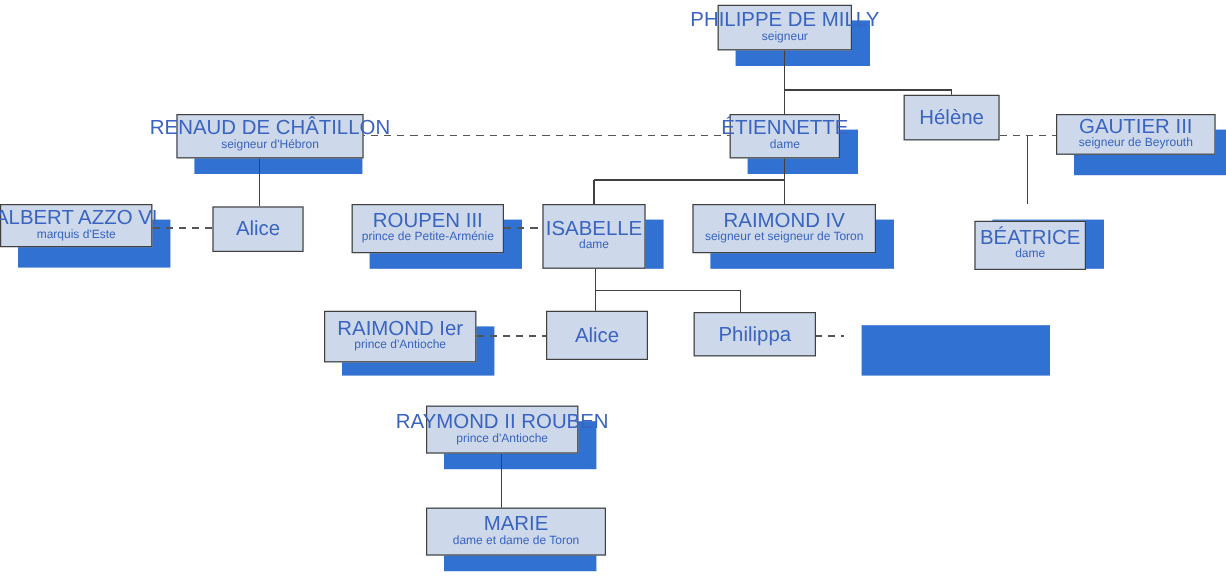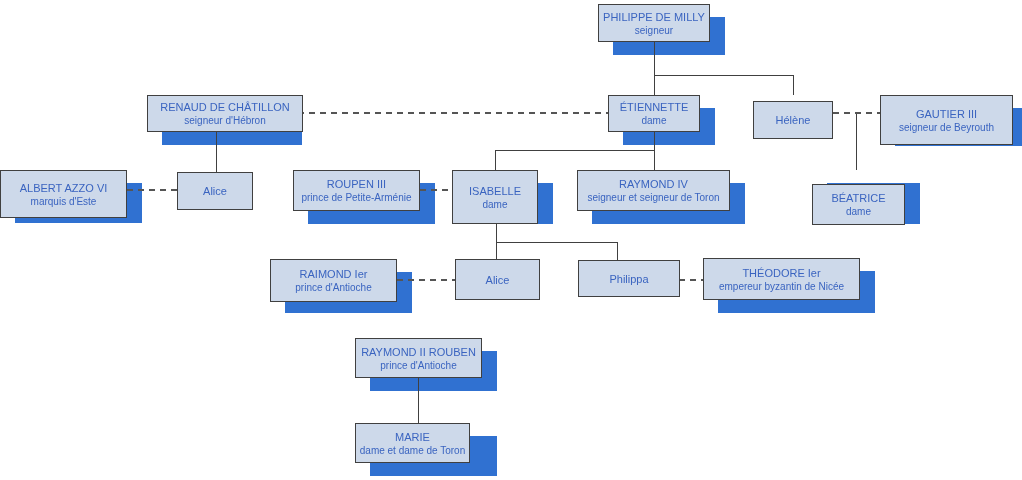--- a/index.html
+++ b/index.html
@@ -28,21 +28,21 @@
     border: 1px solid #404040;
     display: flex;
     flex-direction: column;
     align-items: center;
     justify-content: center;
     text-align: center;
     z-index: 2;
     cursor: default;
   }
   .pname {
-    font-size: 11px;
+    font-size: 17px;
     line-height: 14px;
     color: #3A64C0;
     white-space: nowrap;
   }
   .psub {
     font-size: 10px;
     line-height: 13px;
     color: #3A64C0;
     white-space: nowrap;
   }
@@ -98,50 +98,50 @@
   <div class="node has-shadow" style="left:147px;top:95px;width:156px;height:37px">
     <div class="pname">RENAUD DE CHÂTILLON</div>
     <div class="psub">seigneur d'Hébron</div>
   </div>
 
   <div class="node has-shadow" style="left:608px;top:95px;width:92px;height:37px">
     <div class="pname">ÉTIENNETTE</div>
     <div class="psub">dame</div>
   </div>
 
-  <div class="node" style="left:753px;top:101px;width:80px;height:38px">
+  <div class="node" style="left:753px;top:79px;width:80px;height:38px">
     <div class="pname">Hélène</div>
   </div>
 
-  <div class="node has-shadow" style="left:880px;top:95px;width:133px;height:50px">
+  <div class="node has-shadow" style="left:880px;top:95px;width:133px;height:34px">
     <div class="pname">GAUTIER III</div>
     <div class="psub">seigneur de Beyrouth</div>
   </div>
 
-  <div class="node has-shadow" style="left:0px;top:170px;width:127px;height:48px">
+  <div class="node has-shadow" style="left:0px;top:170px;width:127px;height:36px">
     <div class="pname">ALBERT AZZO VI</div>
     <div class="psub">marquis d'Este</div>
   </div>
 
   <div class="node" style="left:177px;top:172px;width:76px;height:38px">
     <div class="pname">Alice</div>
   </div>
 
   <div class="node has-shadow" style="left:293px;top:170px;width:127px;height:41px">
     <div class="pname">ROUPEN III</div>
     <div class="psub">prince de Petite-Arménie</div>
   </div>
 
   <div class="node has-shadow" style="left:452px;top:170px;width:86px;height:54px">
     <div class="pname">ISABELLE</div>
     <div class="psub">dame</div>
   </div>
 
   <div class="node has-shadow" style="left:577px;top:170px;width:153px;height:41px">
-    <div class="pname">RAYMOND IV</div>
+    <div class="pname">RAIMOND IV</div>
     <div class="psub">seigneur et seigneur de Toron</div>
   </div>
 
   <div class="node has-shadow" style="left:812px;top:184px;width:93px;height:41px">
     <div class="pname">BÉATRICE</div>
     <div class="psub">dame</div>
   </div>
 
   <div class="node has-shadow" style="left:270px;top:259px;width:127px;height:43px">
     <div class="pname">RAIMOND Ier</div>
@@ -149,28 +149,24 @@
   </div>
 
   <div class="node" style="left:455px;top:259px;width:85px;height:41px">
     <div class="pname">Alice</div>
   </div>
 
   <div class="node" style="left:578px;top:260px;width:102px;height:37px">
     <div class="pname">Philippa</div>
   </div>
 
-  <div class="node has-shadow" style="left:703px;top:258px;width:157px;height:42px">
-    <div class="pname">THÉODORE Ier</div>
-    <div class="psub">empereur byzantin de Nicée</div>
-  </div>
 
   <div class="node has-shadow" style="left:355px;top:338px;width:127px;height:40px">
     <div class="pname">RAYMOND II ROUBEN</div>
     <div class="psub">prince d'Antioche</div>
   </div>
 
-  <div class="node has-shadow" style="left:355px;top:423px;width:115px;height:40px">
+  <div class="node has-shadow" style="left:355px;top:423px;width:150px;height:40px">
     <div class="pname">MARIE</div>
     <div class="psub">dame et dame de Toron</div>
   </div>
 
 </div>
 
 </body></html>

